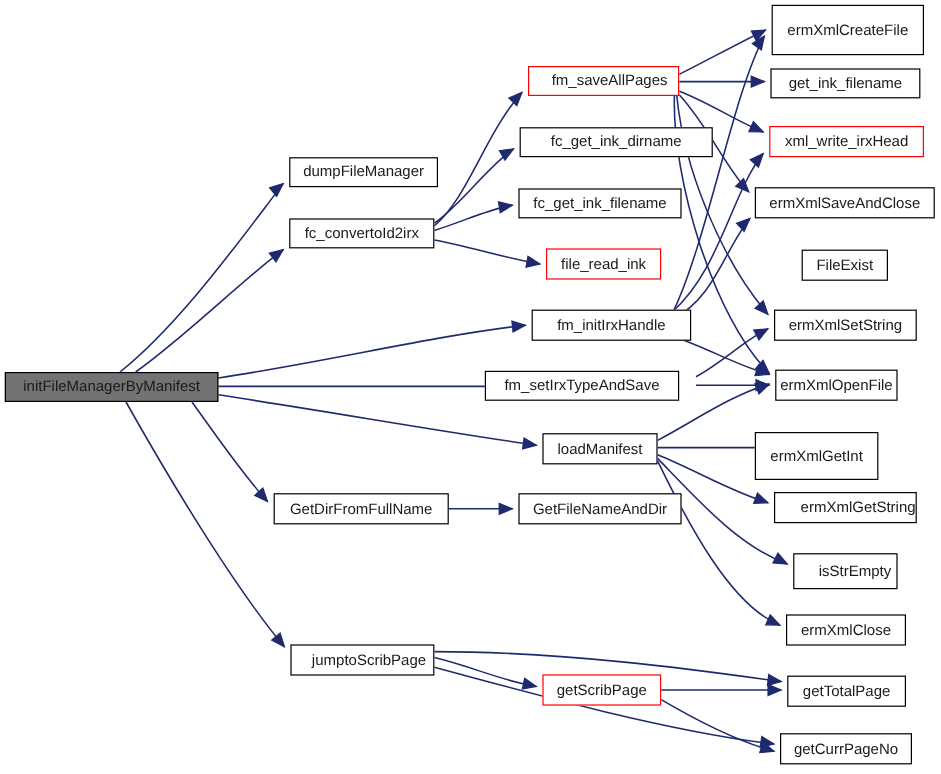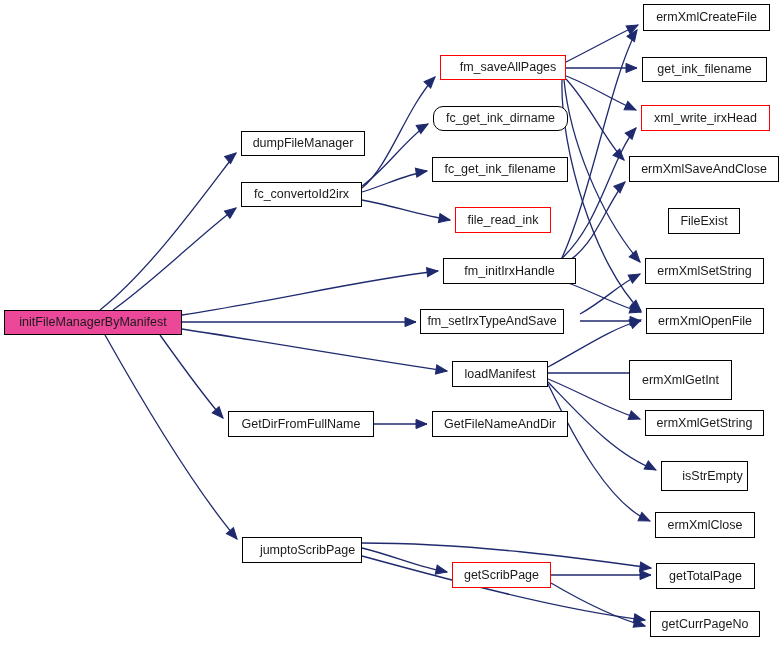--- a/index.html
+++ b/index.html
@@ -83,87 +83,87 @@
       <polygon class="head" points="0,0 -11,-4.6 -11,4.6" fill="#1f2a6e" transform="translate(656,470) rotate(27)"></polygon>
       <polygon class="head" points="0,0 -11,-4.6 -11,4.6" fill="#1f2a6e" transform="translate(650,521) rotate(24)"></polygon>
       <polygon class="head" points="0,0 -11,-4.6 -11,4.6" fill="#1f2a6e" transform="translate(427,424) rotate(0)"></polygon>
       <polygon class="head" points="0,0 -11,-4.6 -11,4.6" fill="#1f2a6e" transform="translate(447,572) rotate(12)"></polygon>
       <polygon class="head" points="0,0 -11,-4.6 -11,4.6" fill="#1f2a6e" transform="translate(651,568) rotate(7)"></polygon>
       <polygon class="head" points="0,0 -11,-4.6 -11,4.6" fill="#1f2a6e" transform="translate(645,620) rotate(9)"></polygon>
       <polygon class="head" points="0,0 -11,-4.6 -11,4.6" fill="#1f2a6e" transform="translate(651,575) rotate(0)"></polygon>
       <polygon class="head" points="0,0 -11,-4.6 -11,4.6" fill="#1f2a6e" transform="translate(645,626) rotate(17)"></polygon>
     </svg>
   <div id="nodes">
-      <div class="node root" style="left: 4px; top: 310px; width: 178px; height: 25px; background: #ec4899;">
+      <div class="node root" style="left: 4px; top: 310px; width: 178px; height: 25px; background: #737373;">
         <span>initFileManagerByManifest</span>
       </div>
       <div class="node" style="left: 241px; top: 131px; width: 124px; height: 25px;">
         <span>dumpFileManager</span>
       </div>
       <div class="node" style="left: 241px; top: 182px; width: 121px; height: 25px;">
         <span>fc_convertoId2irx</span>
       </div>
       <div class="node hot" style="left: 440px; top: 55px; width: 126px; height: 25px; border-color: rgb(255, 0, 0); padding-left: 10px;">
         <span>fm_saveAllPages</span>
       </div>
-      <div class="node" style="left: 433px; top: 106px; width: 135px; height: 25px; border-radius: 10px;">
+      <div class="node" style="left: 433px; top: 106px; width: 161px; height: 25px;">
         <span>fc_get_ink_dirname</span>
       </div>
       <div class="node" style="left: 432px; top: 157px; width: 136px; height: 25px;">
         <span>fc_get_ink_filename</span>
       </div>
       <div class="node hot" style="left: 455px; top: 207px; width: 96px; height: 26px; border-color: rgb(255, 0, 0);">
         <span>file_read_ink</span>
       </div>
       <div class="node" style="left: 443px; top: 258px; width: 133px; height: 26px;">
         <span>fm_initIrxHandle</span>
       </div>
-      <div class="node" style="left: 420px; top: 309px; width: 144px; height: 25px;">
+      <div class="node" style="left: 404px; top: 309px; width: 162px; height: 25px;">
         <span>fm_setIrxTypeAndSave</span>
       </div>
       <div class="node" style="left: 452px; top: 361px; width: 96px; height: 26px;">
         <span>loadManifest</span>
       </div>
       <div class="node" style="left: 228px; top: 411px; width: 146px; height: 26px;">
         <span>GetDirFromFullName</span>
       </div>
       <div class="node" style="left: 432px; top: 411px; width: 136px; height: 26px;">
         <span>GetFileNameAndDir</span>
       </div>
       <div class="node" style="left: 242px; top: 537px; width: 120px; height: 26px; padding-left: 11px;">
         <span>jumptoScribPage</span>
       </div>
       <div class="node hot" style="left: 452px; top: 562px; width: 99px; height: 26px; border-color: rgb(255, 0, 0);">
         <span>getScribPage</span>
       </div>
-      <div class="node" style="left: 643px; top: 4px; width: 127px; height: 27px;">
+      <div class="node" style="left: 643px; top: 4px; width: 127px; height: 42px;">
         <span>ermXmlCreateFile</span>
       </div>
       <div class="node" style="left: 642px; top: 57px; width: 125px; height: 25px;">
         <span>get_ink_filename</span>
       </div>
       <div class="node hot" style="left: 641px; top: 105px; width: 129px; height: 26px; border-color: rgb(255, 0, 0); align-items: center;">
         <span>xml_write_irxHead</span>
       </div>
       <div class="node" style="left: 629px; top: 156px; width: 150px; height: 26px;">
         <span>ermXmlSaveAndClose</span>
       </div>
       <div class="node" style="left: 668px; top: 208px; width: 72px; height: 26px;">
         <span>FileExist</span>
       </div>
       <div class="node" style="left: 645px; top: 258px; width: 119px; height: 26px;">
         <span>ermXmlSetString</span>
       </div>
-      <div class="node" style="left: 646px; top: 308px; width: 118px; height: 26px; text-align: center;">
+      <div class="node" style="left: 646px; top: 308px; width: 102px; height: 26px; text-align: center;">
         <span>ermXmlOpenFile</span>
       </div>
       <div class="node" style="left: 629px; top: 360px; width: 103px; height: 40px;">
         <span>ermXmlGetInt</span>
       </div>
-      <div class="node" style="left: 645px; top: 410px; width: 119px; height: 26px;">
+      <div class="node" style="left: 645px; top: 410px; width: 119px; height: 26px; justify-content: flex-end;">
         <span>ermXmlGetString</span>
       </div>
       <div class="node" style="left: 661px; top: 461px; width: 87px; height: 30px; padding-left: 16px;">
         <span>isStrEmpty</span>
       </div>
       <div class="node" style="left: 655px; top: 512px; width: 100px; height: 26px;">
         <span>ermXmlClose</span>
       </div>
       <div class="node" style="left: 656px; top: 563px; width: 99px; height: 26px; align-items: center;">
         <span>getTotalPage</span>

